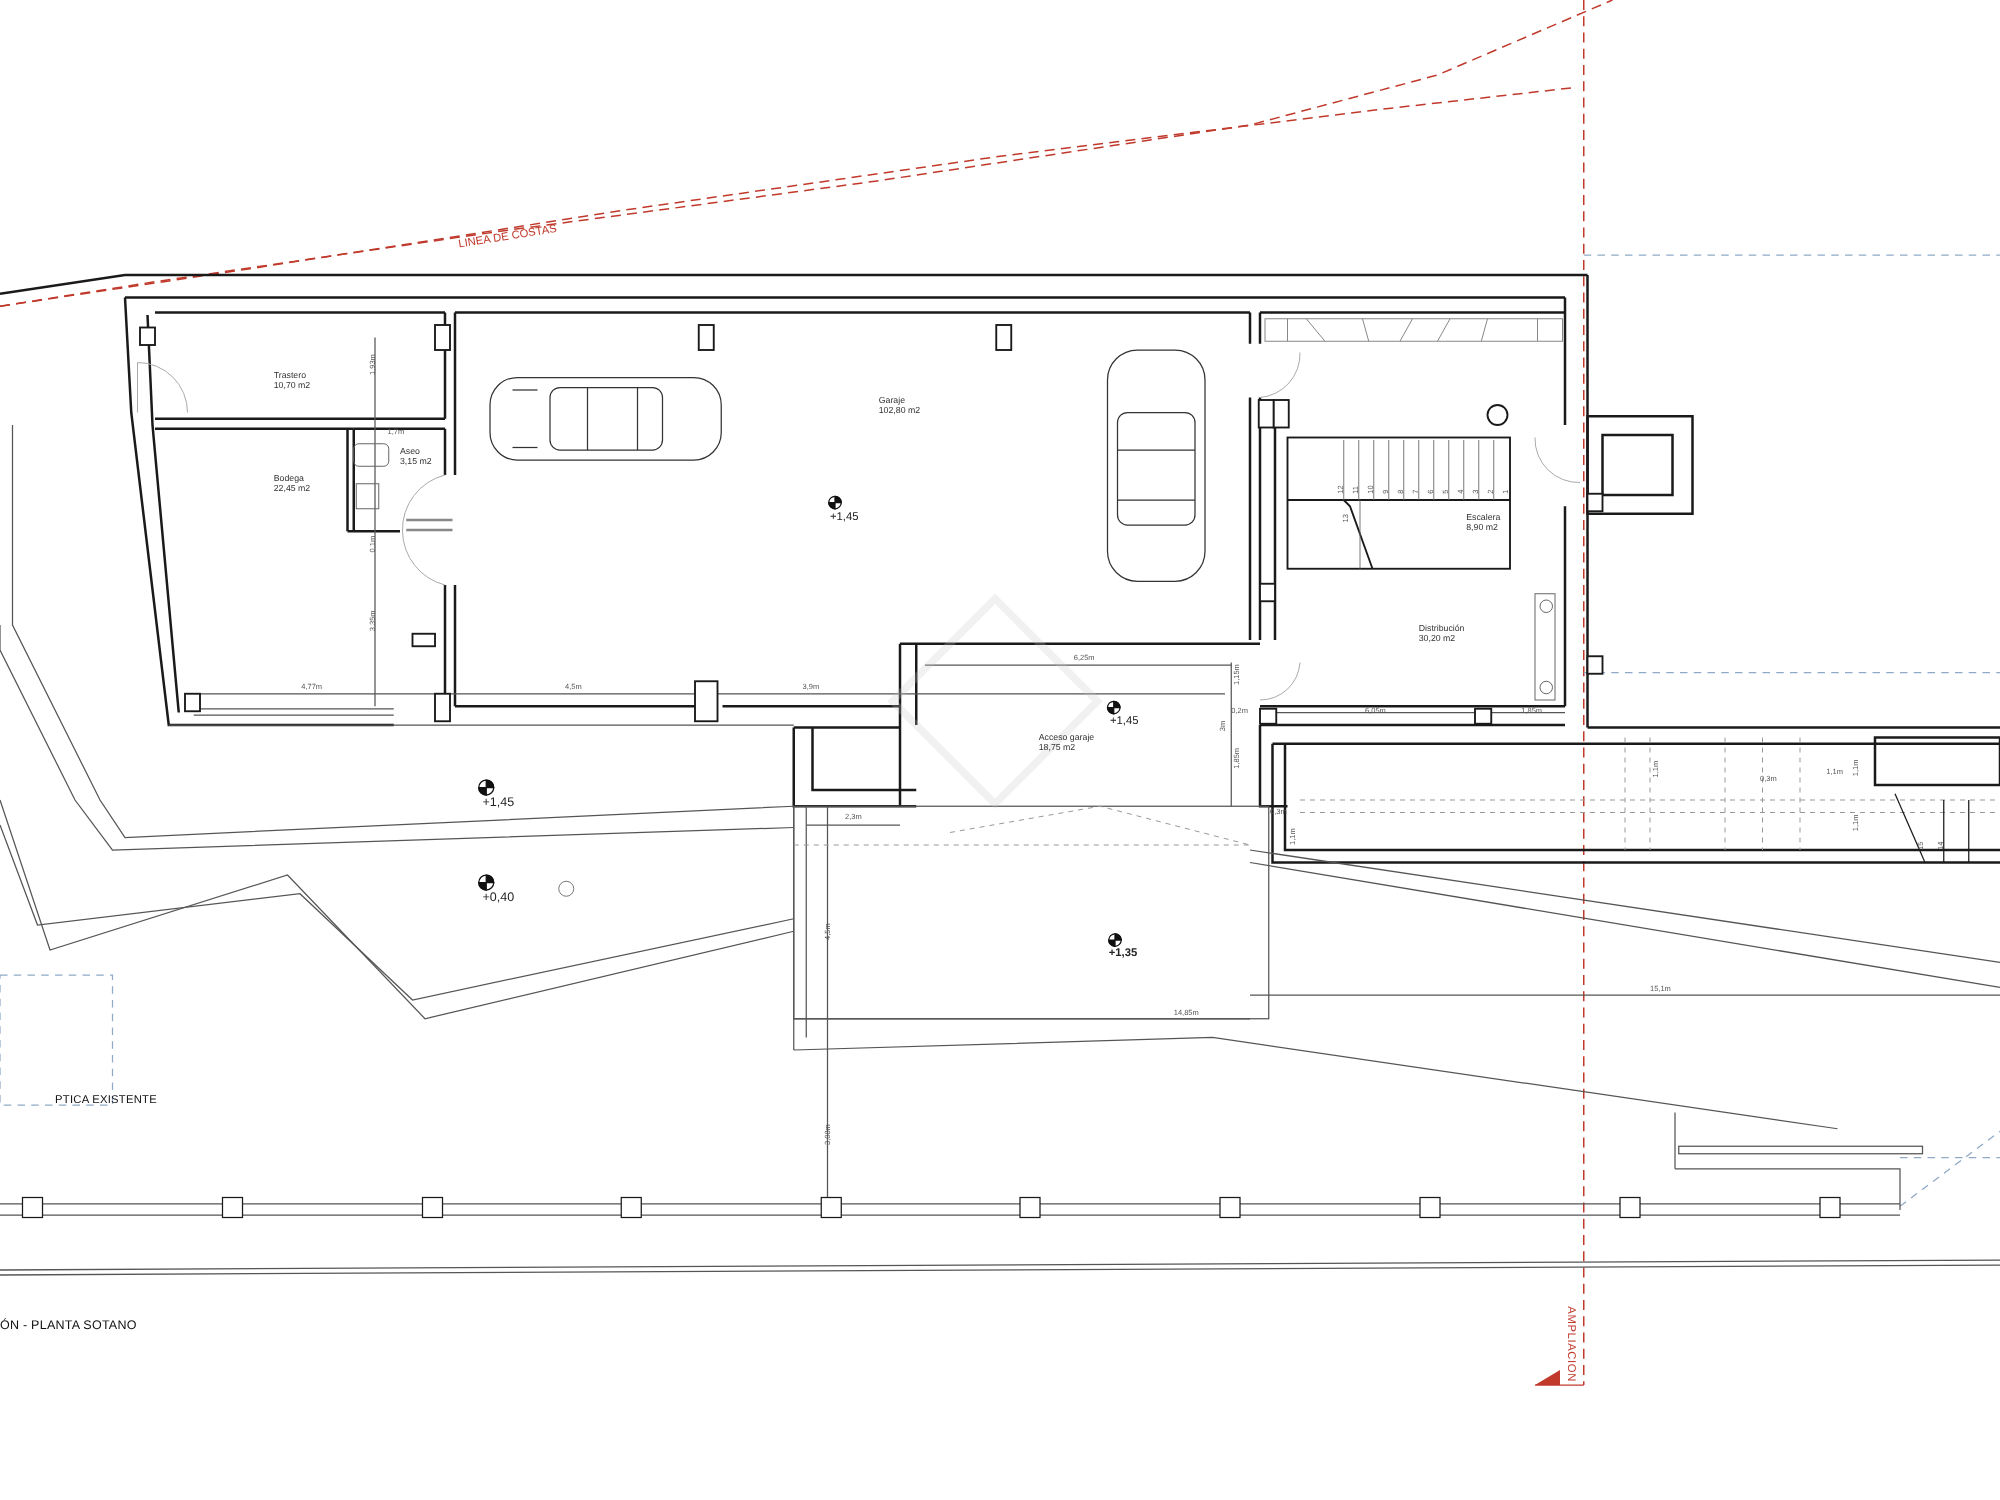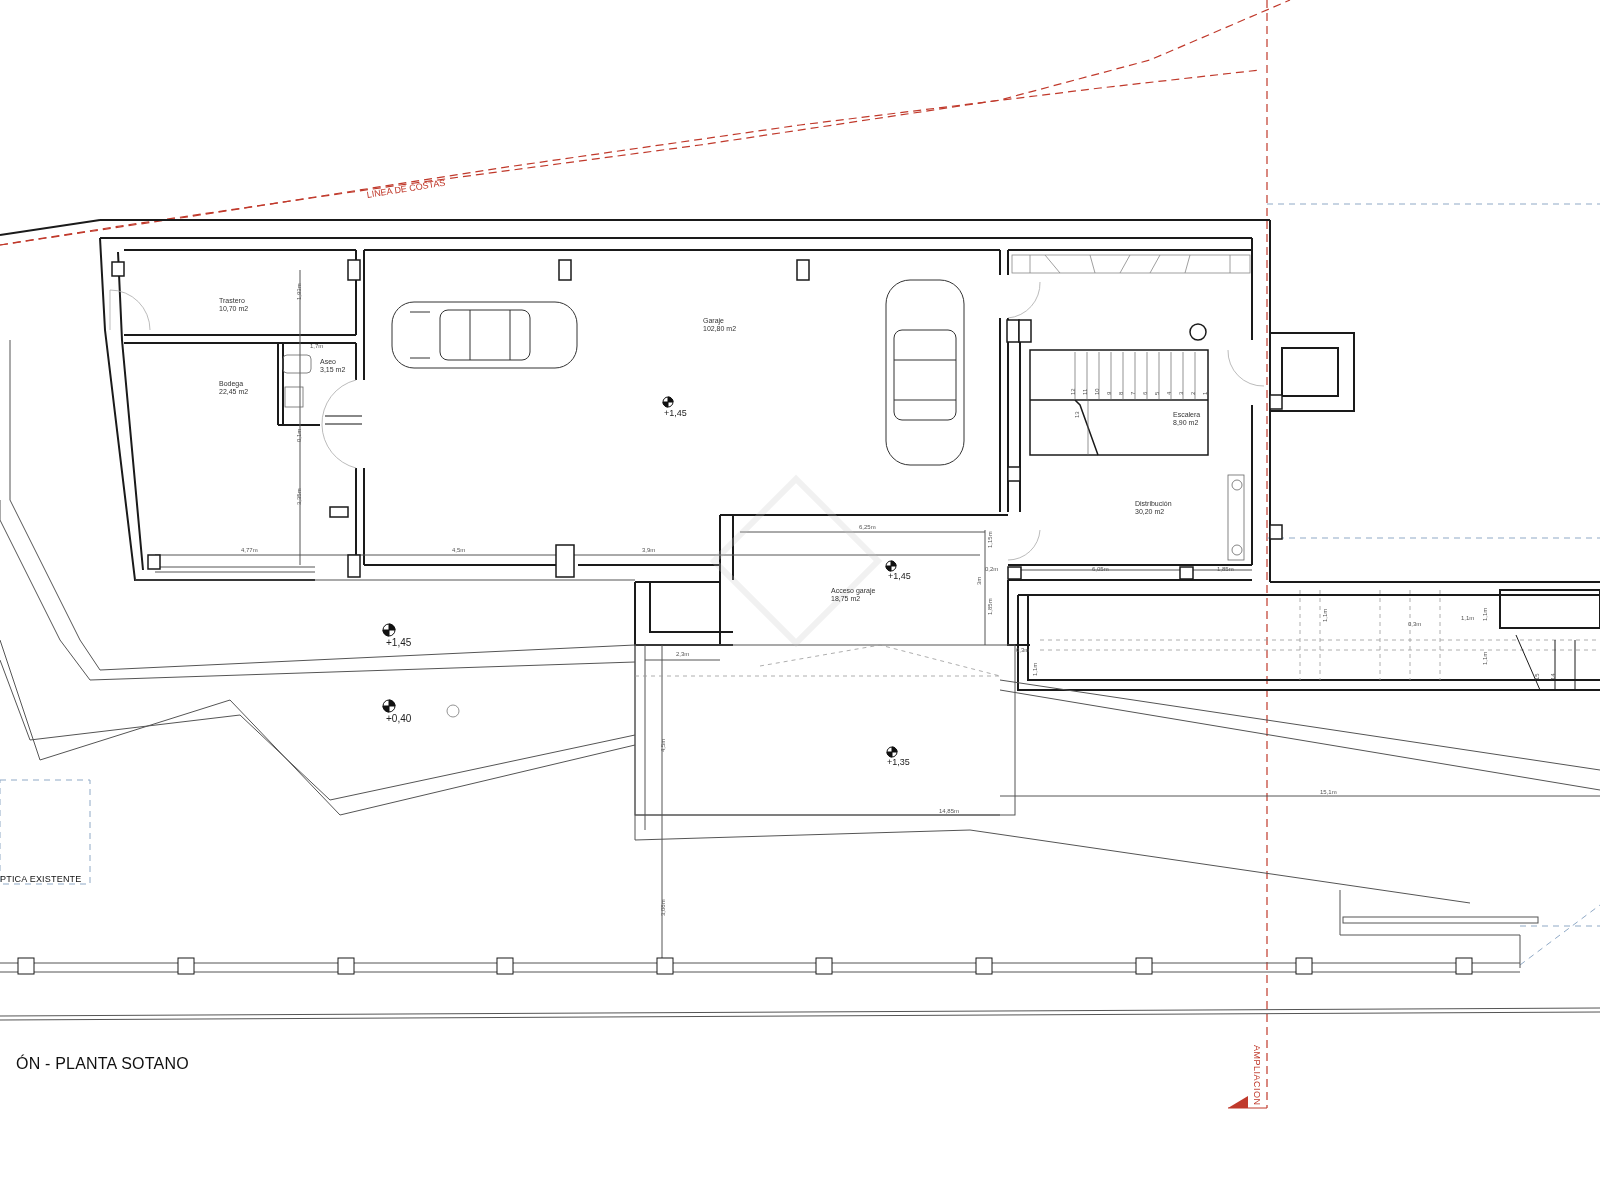--- a/index.html
+++ b/index.html
@@ -290,21 +290,21 @@
 </div>
 <div class="lbl" style="left:831px;top:587px;">
   <div>Acceso garaje</div>
     <div>18,75 m2</div>
 </div>
 
 <div class="lvl" style="left:664px;top:408px;font-size:9px;">+1,45</div>
 <div class="lvl" style="left:888px;top:571px;font-size:9px;">+1,45</div>
 <div class="lvl" style="left:386px;top:637px;">+1,45</div>
 <div class="lvl" style="left:386px;top:713px;">+0,40</div>
-<div class="lvl" style="left:887px;top:757px;font-size:9px;">+1,35</div>
+<div class="lvl" style="left:887px;top:757px;font-size:9px;font-weight:bold;">+1,35</div>
 
 <div class="dim" style="left:241px;top:547px;">4,77m</div>
 <div class="dim" style="left:452px;top:547px;">4,5m</div>
 <div class="dim" style="left:642px;top:547px;">3,9m</div>
 <div class="dim" style="left:859px;top:524px;">6,25m</div>
 <div class="dim" style="left:310px;top:343px;">1,7m</div>
 <div class="dimv" style="left:296px;top:300px;">1,93m</div>
 <div class="dimv" style="left:296px;top:442px;">0,1m</div>
 <div class="dimv" style="left:296px;top:505px;">3,35m</div>
 <div class="dimv" style="left:987px;top:548px;">1,15m</div>
@@ -335,14 +335,14 @@
 <div class="dimv" style="left:1142px;top:395px;">6</div>
 <div class="dimv" style="left:1154px;top:395px;">5</div>
 <div class="dimv" style="left:1166px;top:395px;">4</div>
 <div class="dimv" style="left:1178px;top:395px;">3</div>
 <div class="dimv" style="left:1190px;top:395px;">2</div>
 <div class="dimv" style="left:1202px;top:395px;">1</div>
 <div class="dimv" style="left:1074px;top:418px;">13</div>
 <div class="dimv" style="left:1534px;top:680px;">15</div>
 <div class="dimv" style="left:1550px;top:680px;">14</div>
 
-<div class="title" style="left:0px;top:874px;font-size:9px;">PTICA EXISTENTE</div>
-<div class="title" style="left:16px;top:1055px;font-size:16px;">ÓN - PLANTA SOTANO</div>
+<div class="title" style="left:0px;top:874px;font-size:9px;padding-left:44px;">PTICA EXISTENTE</div>
+<div class="title" style="left:0px;top:1055px;font-size:10px;">ÓN - PLANTA SOTANO</div>
 
 </body></html>

